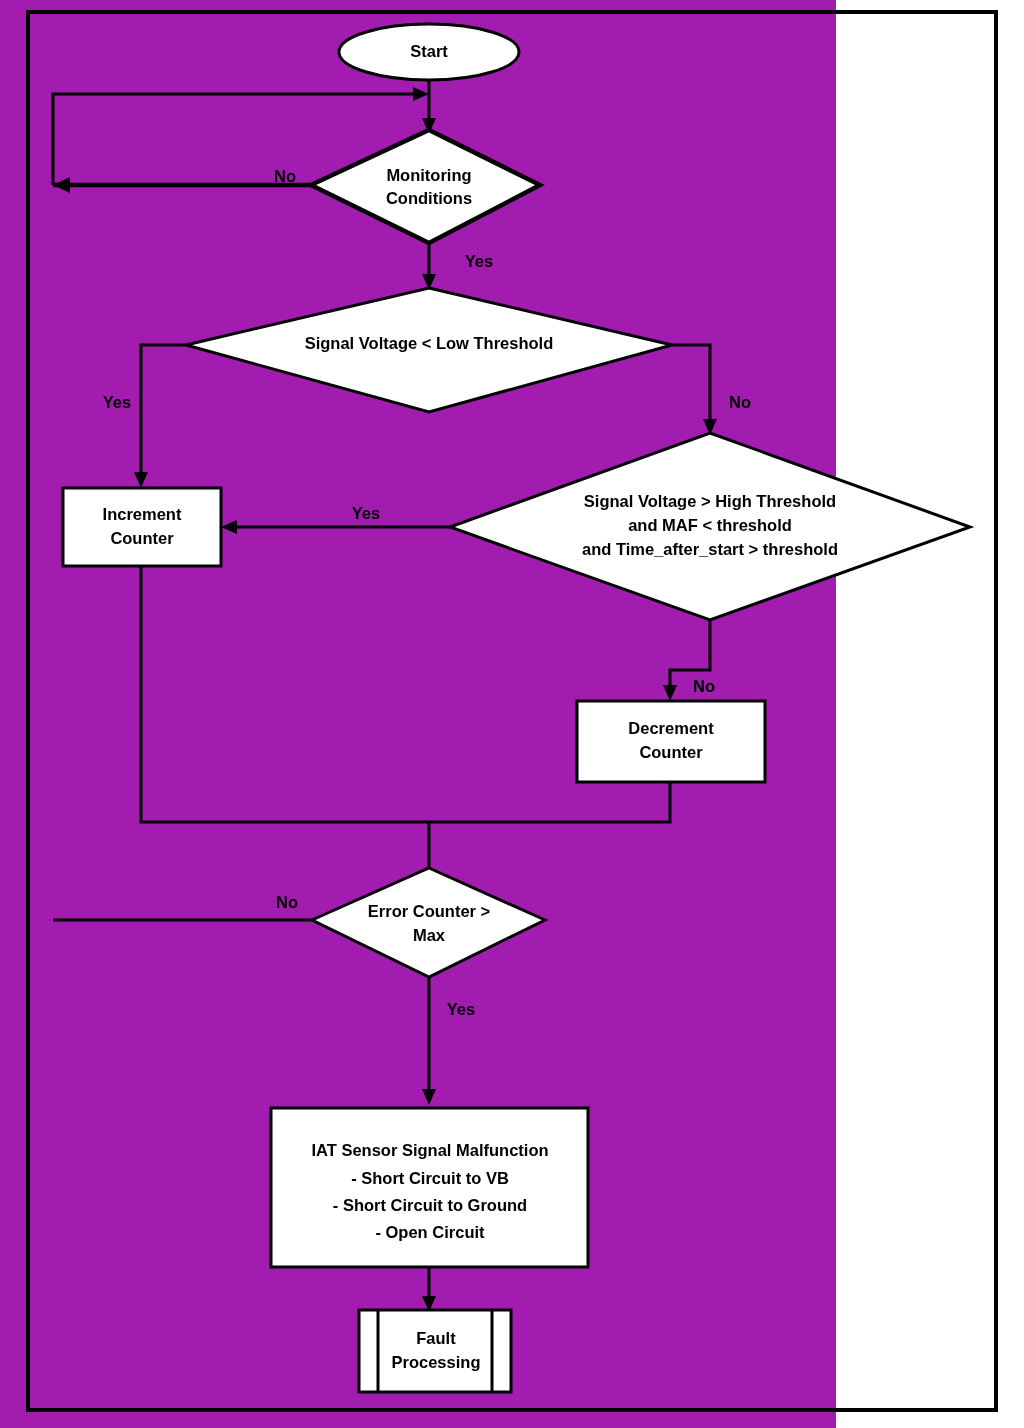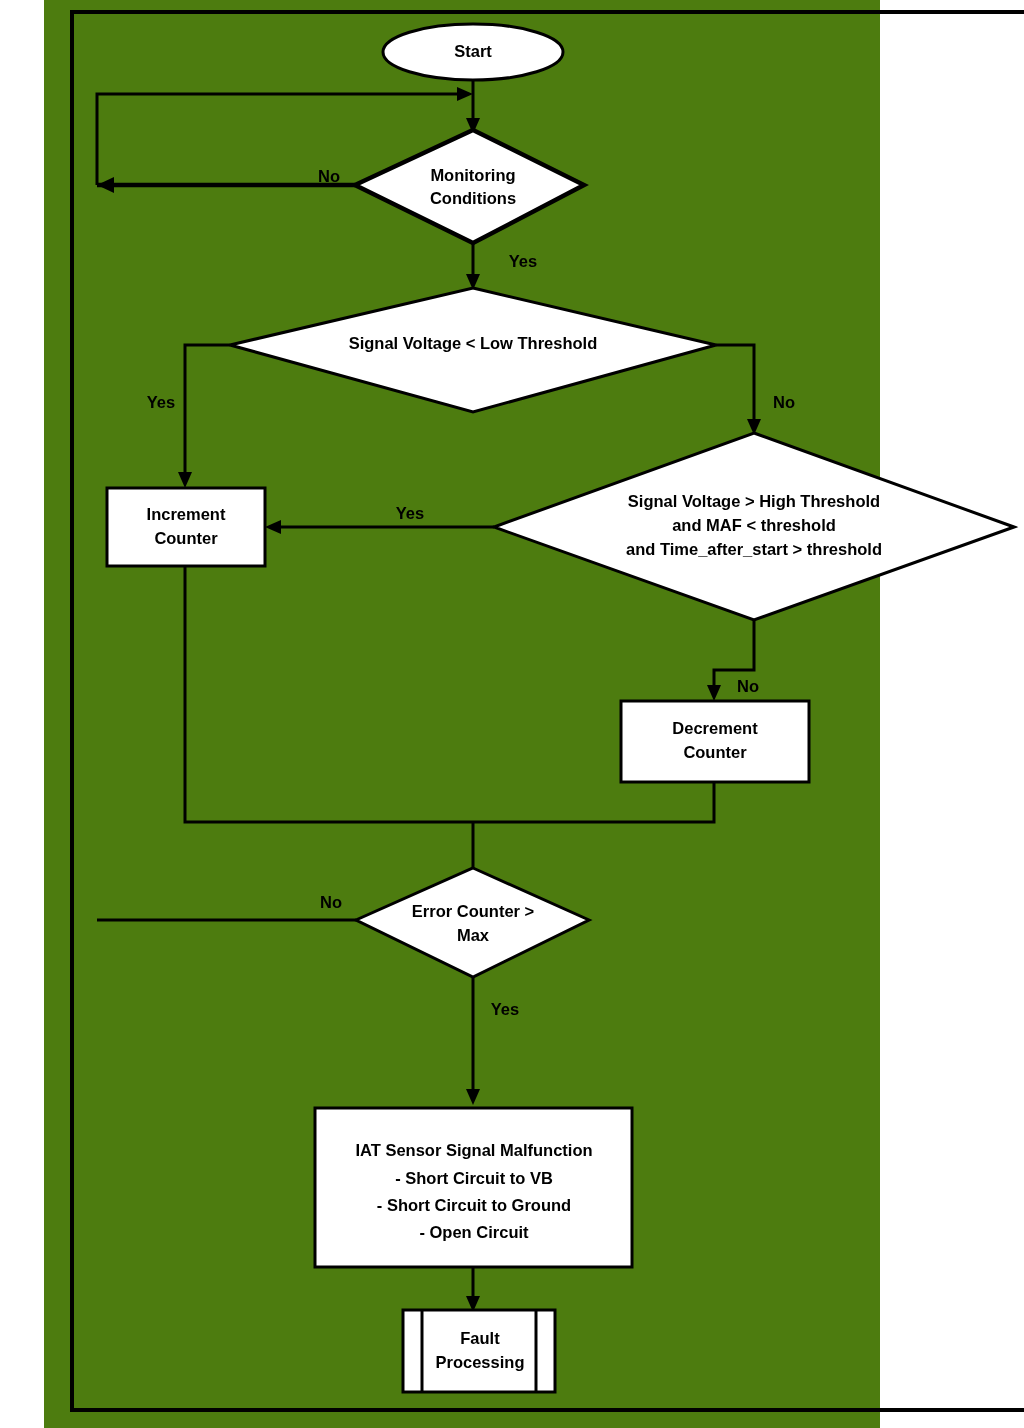--- a/index.html
+++ b/index.html
@@ -9,22 +9,21 @@
   }
   body {
     width: 1024px;
     height: 1428px;
     font-family: "Liberation Sans", sans-serif;
   }
   #flow-root {
     position: relative;
     width: 836px;
     height: 1428px;
-    background: #4d7c0f;
-    margin-left: 44px;
+    background: #a21caf;
   }
   svg#flow-svg {
     display: block;
     width: 1024px;
     height: 1428px;
   }
   .shape-line {
     fill: none;
     stroke: #000000;
     stroke-width: 3;

